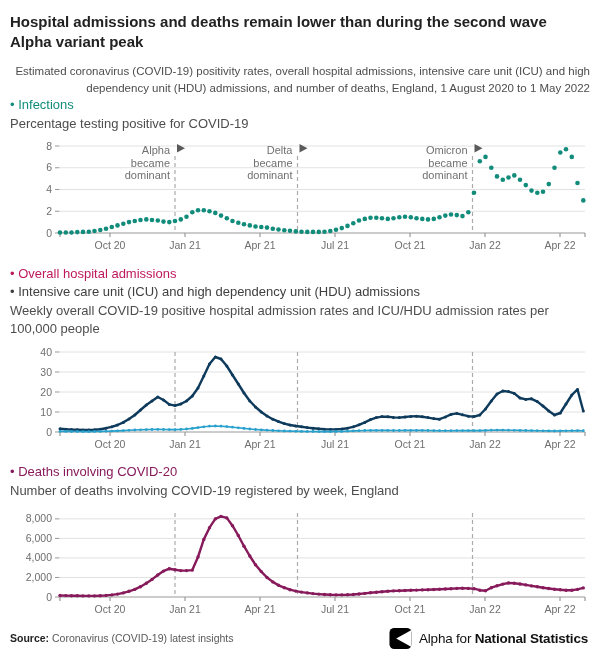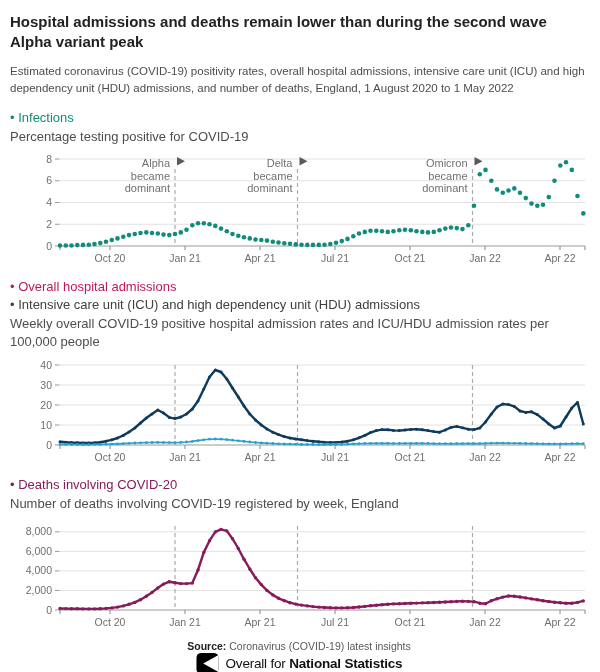--- a/index.html
+++ b/index.html
@@ -9,35 +9,35 @@
     font-family:"Liberation Sans", sans-serif;
     color:#222;
   }
   .page { padding:10px 10px 0 10px; }
   .page-title {
     font-size:15px; font-weight:700; line-height:1.33;
     color:#222; max-width:578px; margin:2px 0 11px 0;
   }
   .page-subtitle {
     font-size:11.5px; line-height:1.45; color:#4d4d4d;
-    max-width:584px; margin-bottom:13px;
+    max-width:584px; text-align:right;
   }
   .chart-section { margin-bottom:9px; }
   .series-heading {
     font-size:13px; font-weight:400; line-height:1.38;
   }
   .chart-caption {
     font-size:13px; color:#4d4d4d; line-height:1.4;
     max-width:578px; margin:1px 0 3px 0;
   }
   svg.chart { display:block; }
   svg.chart text { font-family:"Liberation Sans", sans-serif; }
   .footer {
     display:flex; justify-content:space-between; align-items:center;
-    margin-top:10px; padding:0 2px 8px 0;flex-direction:column;
+    margin-top:10px; padding:0 2px 8px 0;
   }
   .source-line { font-size:10.5px; color:#595959; }
   .source-line b { color:#222; font-weight:700; }
   .ons-logo { display:flex; align-items:center; gap:7px; }
   .ons-logo-text { font-size:13.5px; color:#111; letter-spacing:-0.2px; }
   .ons-logo-text b { font-weight:700; }
 </style>
 </head>
 <body>
 
@@ -574,17 +574,17 @@
   <div class="footer">
     <div class="source-line">
       <b>Source:</b>
       <span>Coronavirus (COVID-19) latest insights</span>
     </div>
     <div class="ons-logo">
       <svg width="23" height="23" viewBox="0 0 24 24">
         <rect x="0.5" y="1" width="23" height="22" rx="5" fill="#000"></rect>
         <polygon points="23.5,3.2 23.5,20.8 7.5,12" fill="#fff"></polygon>
       </svg>
-      <div class="ons-logo-text"><span>Overall for </span><b>National Statistics</b></div>
+      <div class="ons-logo-text"><span>Alpha for </span><b>National Statistics</b></div>
     </div>
   </div>
 
 </div>
 
 </body></html>

